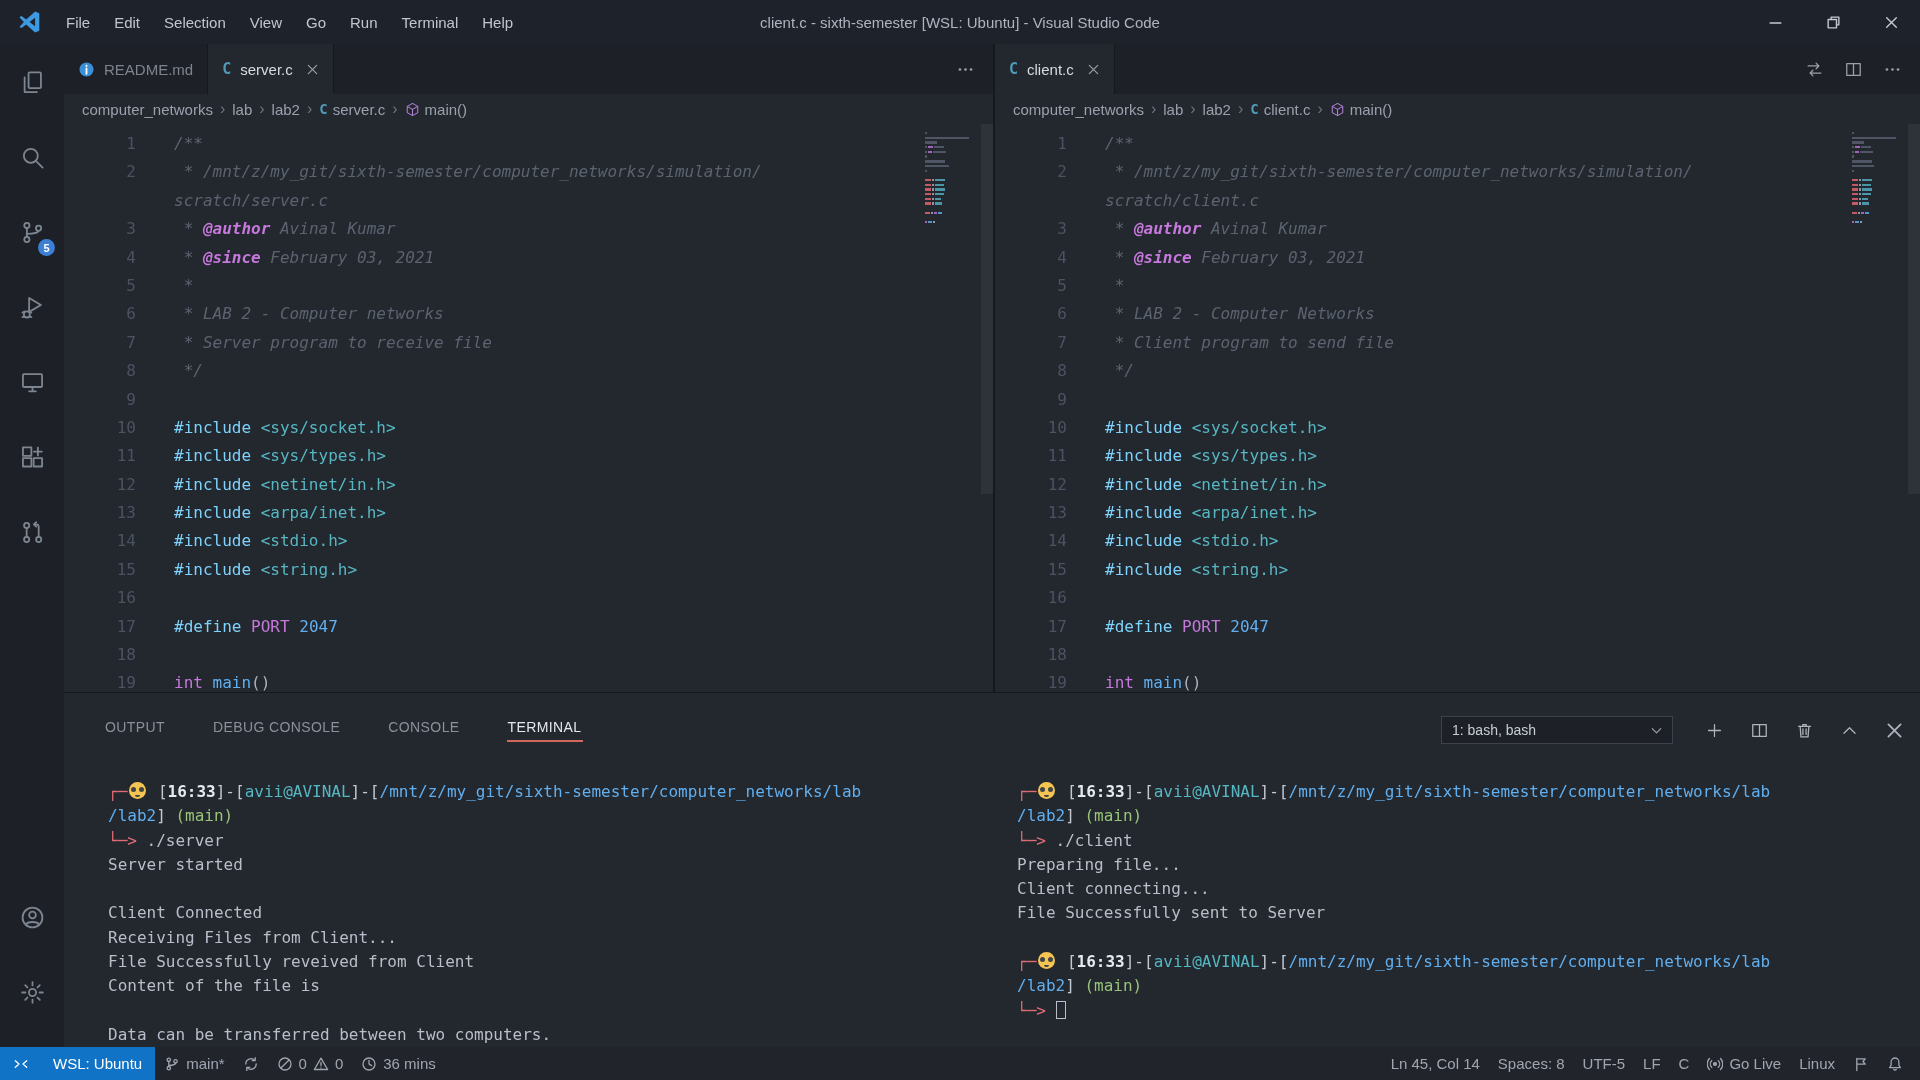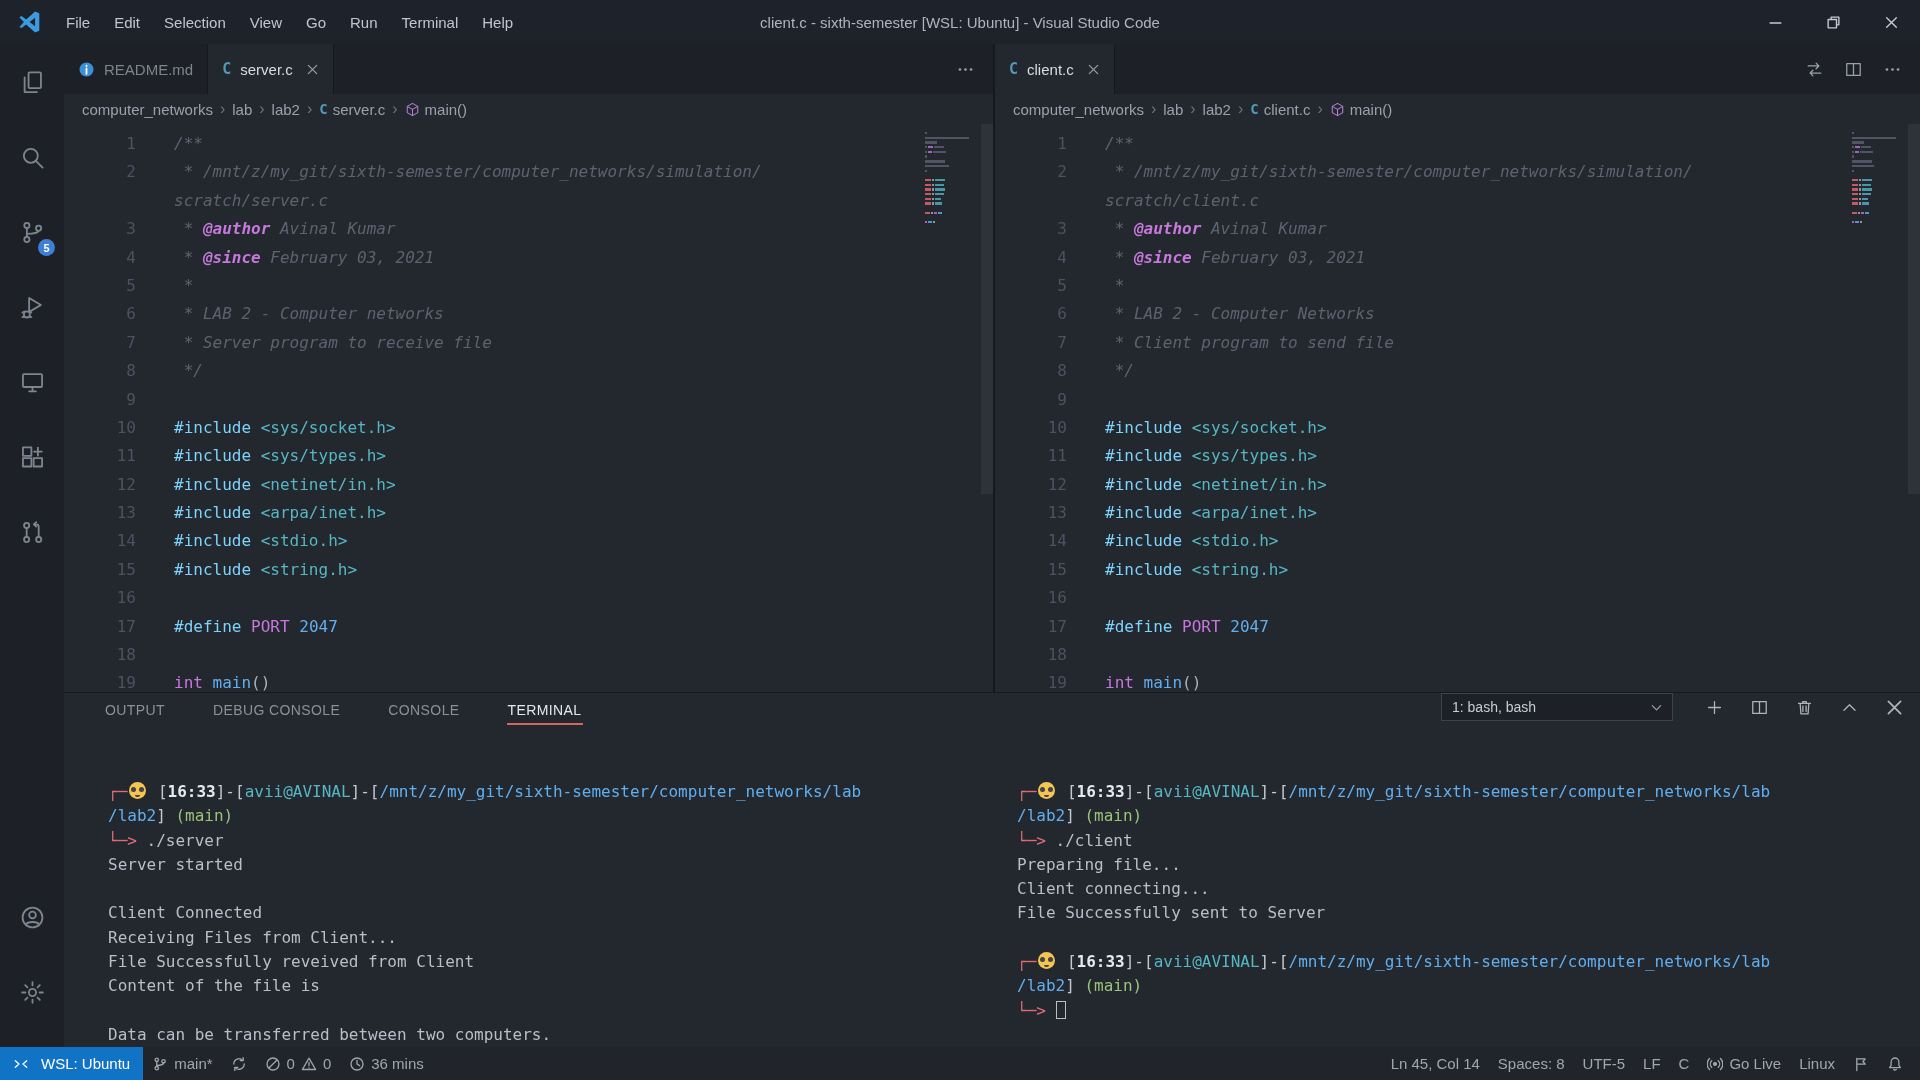--- a/index.html
+++ b/index.html
@@ -60,21 +60,21 @@
   .tok-kw{color:#c678dd}
   .tok-fn{color:#61afef}
   .tok-pl{color:#abb2bf}
   .minimap{position:absolute;top:8px;right:18px;width:50px;display:flex;flex-direction:column;gap:2.3px}
   .mm-row{display:flex;gap:1px;height:2.4px}
   .mm-seg{height:2.4px;display:block;opacity:.9}
   .vscroll{position:absolute;top:0;right:0;width:12px;height:370px;background:rgba(130,138,150,.12)}
 
   
   .panel{flex:1;display:flex;flex-direction:column;border-top:1px solid #15181d;background:#23272e;min-height:0}
-  .panel-header{height:51px;display:flex;align-items:flex-start;padding:0 16px 0 40px}
+  .panel-header{height:51px;display:flex;align-items:flex-end;padding:0 16px 0 40px}
   .panel-tabs{display:flex;gap:46px;font-size:14px;letter-spacing:.4px;color:#8a919c}
   .panel-tab{position:relative;padding:9px 1px;cursor:default}
   .panel-tab.active{color:#e4e7ec}
   .panel-tab.active::after{content:"";position:absolute;left:0;right:0;bottom:2px;height:2px;background:#d0695c}
   .panel-actions{margin-left:auto;display:flex;align-items:center;gap:26px;color:#aeb4bd}
   .pa-btn{width:19px;height:19px}
   .terminal-select{display:flex;align-items:center;justify-content:space-between;background:#1d2127;border:1px solid #3c424d;
     color:#c8cdd5;font-size:14px;padding:5px 8px 5px 10px;width:232px;margin-right:6px}
   .terminal-select .icon{width:15px;height:15px;color:#9aa0aa}
 
@@ -91,21 +91,21 @@
   .tt-branch{color:#98c379}
   .tt-txt{color:#b8bfca}
   .t-emoji{display:inline-block;width:17px;height:17px;border-radius:50%;background:#f5c451;position:relative;vertical-align:-2px;margin:0 2px}
   .t-emoji::before{content:"";position:absolute;top:5px;left:2px;width:5px;height:5px;border-radius:50%;background:#404446;box-shadow:8px 0 0 #404446}
   .t-emoji::after{content:"";position:absolute;left:6px;top:12.5px;width:5px;height:2px;border-radius:0 0 3px 3px;background:#404446}
   .t-cursor{display:inline-block;width:10px;height:18px;border:1.5px solid #b8bfca;vertical-align:-3px}
 
   
   .statusbar{height:33px;background:#21252b;display:flex;align-items:stretch;font-size:15px;color:#9fa6b2;overflow:hidden}
   .sb-item{display:flex;align-items:center;gap:6px;padding:0 9px;cursor:default;white-space:nowrap}
-  .sb-item.remote{background:#1173c5;color:#fff;padding:0 13px;gap:12px}
+  .sb-item.remote{background:#1173c5;color:#fff;padding:0 13px;gap:24px}
   .sb-icon{width:16px;height:16px}
   .sb-right{margin-left:auto;display:flex;align-items:stretch;padding-right:8px}
 </style>
 </head>
 <body>
 
 <div class="titlebar">
   <span class="icon tb-logo">
       <svg viewBox="0 0 24 24">
         <path fill="#3b9ae1" d="M17.6 2.3L21.5 4v16l-3.9 1.7-8.2-7.5-4.3 3.4-2-1.1 4.2-4.5-4.2-4.5 2-1.1 4.3 3.4zM17.6 8L12.6 12l5 4z"></path>

